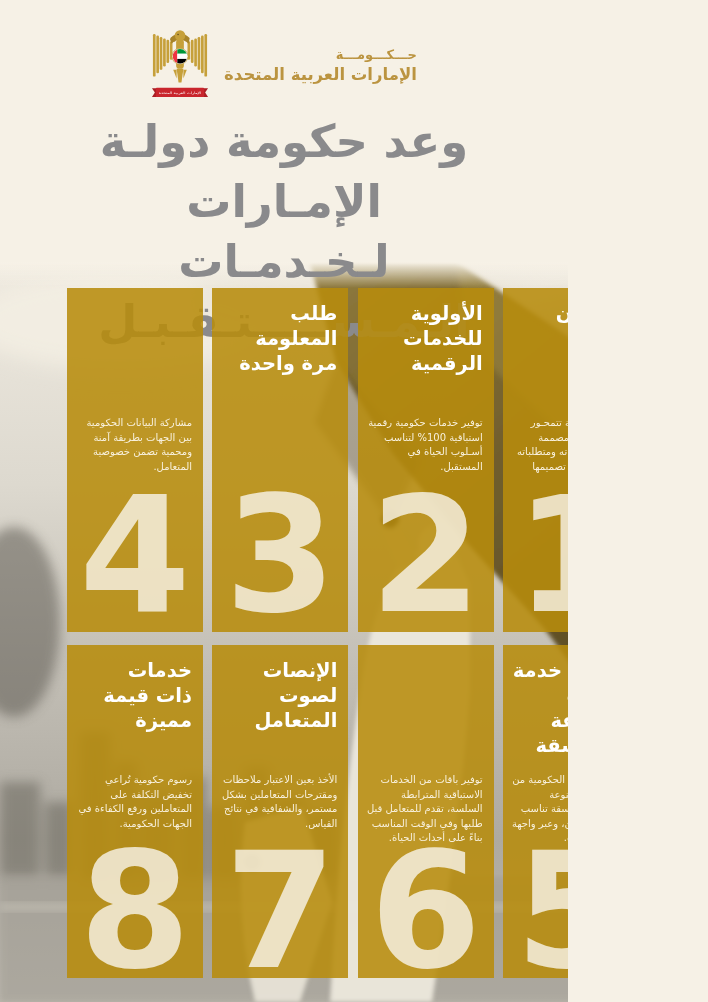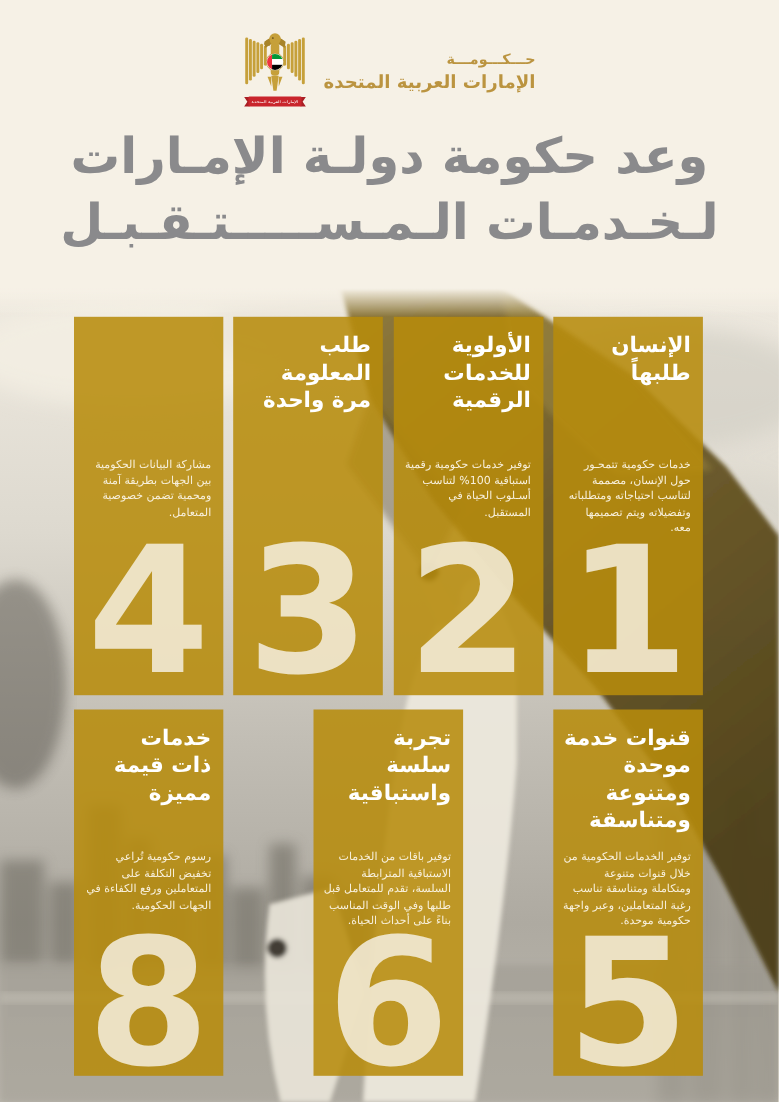--- a/index.html
+++ b/index.html
@@ -1,17 +1,17 @@
 <!DOCTYPE html>
 <html lang="ar"><head>
 <meta charset="utf-8">
 <style>
   html,body{margin:0;padding:0;background:#f6f1e6;}
   #poster{
-    position:relative;width:708px;height:1002px;overflow:hidden;
+    position:relative;width:568px;height:1002px;overflow:hidden;
     background:#f6f1e6;font-family:"DejaVu Sans",sans-serif;
   }
   
   .logo{position:absolute;top:26px;left:0;width:100%;display:flex;justify-content:center;align-items:center;gap:15px;}
   .logo-text{display:flex;flex-direction:column;align-items:flex-start;direction:rtl;text-align:left;}
   .logo-gov{font-size:13px;font-weight:bold;color:#bb9440;letter-spacing:1px;}
   .logo-name{font-size:16.5px;font-weight:bold;color:#bb9440;margin-top:3px;}
   .title{position:absolute;top:112px;left:0;right:0;text-align:center;direction:rtl;
          color:#8a8a8c;font-weight:bold;font-size:45px;line-height:60px;margin:0;}
   .title span{display:block;}
@@ -203,24 +203,29 @@
   <div class="row row2">
     <section class="card">
       <h2 class="card-title">قنوات خدمة
 موحدة
 ومتنوعة
 ومتناسقة</h2>
       <p class="card-desc">توفير الخدمات الحكومية من خلال قنوات متنوعة ومتكاملة ومتناسقة تناسب رغبة المتعاملين، وعبر واجهة حكومية موحدة.</p>
       <div class="card-number">5</div>
     </section>
     <section class="card">
-      <h2 class="card-title">تجربة سلسة
-واستباقية</h2>
       <p class="card-desc">توفير باقات من الخدمات الاستباقية المترابطة السلسة، تقدم للمتعامل قبل طلبها وفي الوقت المناسب بناءً على أحداث الحياة.</p>
       <div class="card-number">6</div>
+    </section>
+    <section class="card">
+      <h2 class="card-title">الإنصات
+لصوت
+المتعامل</h2>
+      <p class="card-desc">الأخذ بعين الاعتبار ملاحظات ومقترحات المتعاملين بشكل مستمر، والشفافية في نتائج القياس.</p>
+      <div class="card-number">7</div>
     </section>
     <section class="card">
       <h2 class="card-title">خدمات
 ذات قيمة
 مميزة</h2>
       <p class="card-desc">رسوم حكومية تُراعي تخفيض التكلفة على المتعاملين ورفع الكفاءة في الجهات الحكومية.</p>
       <div class="card-number">8</div>
     </section>
   </div>
 

